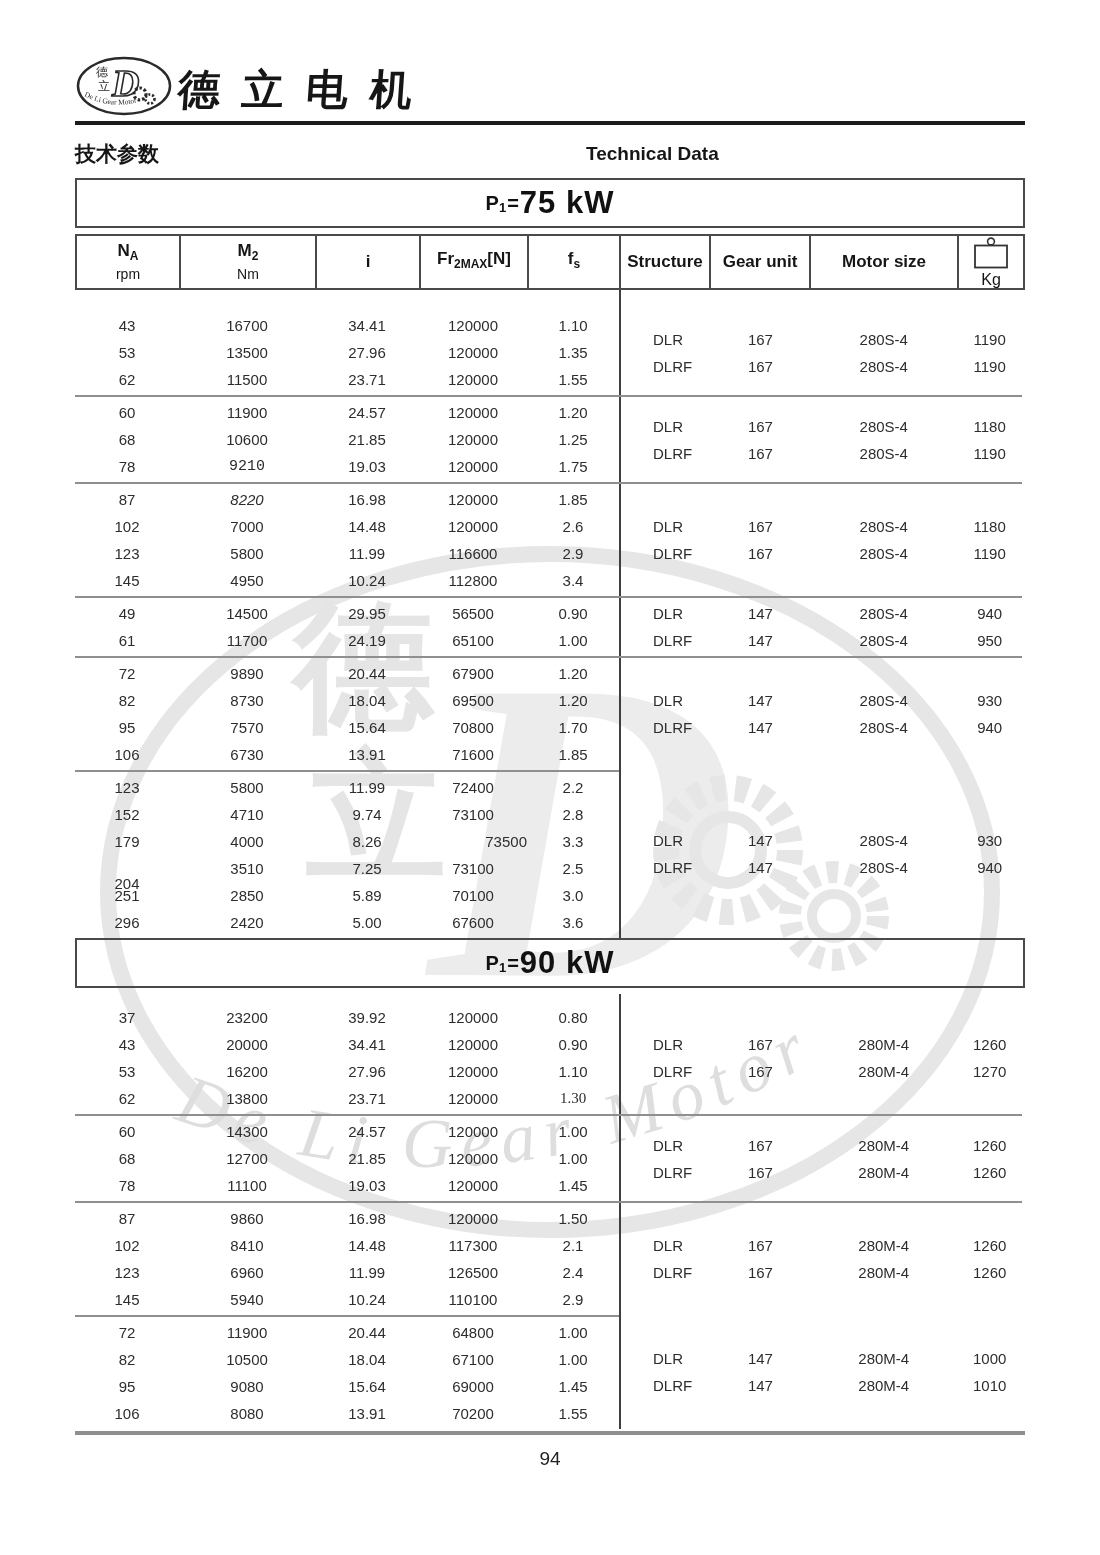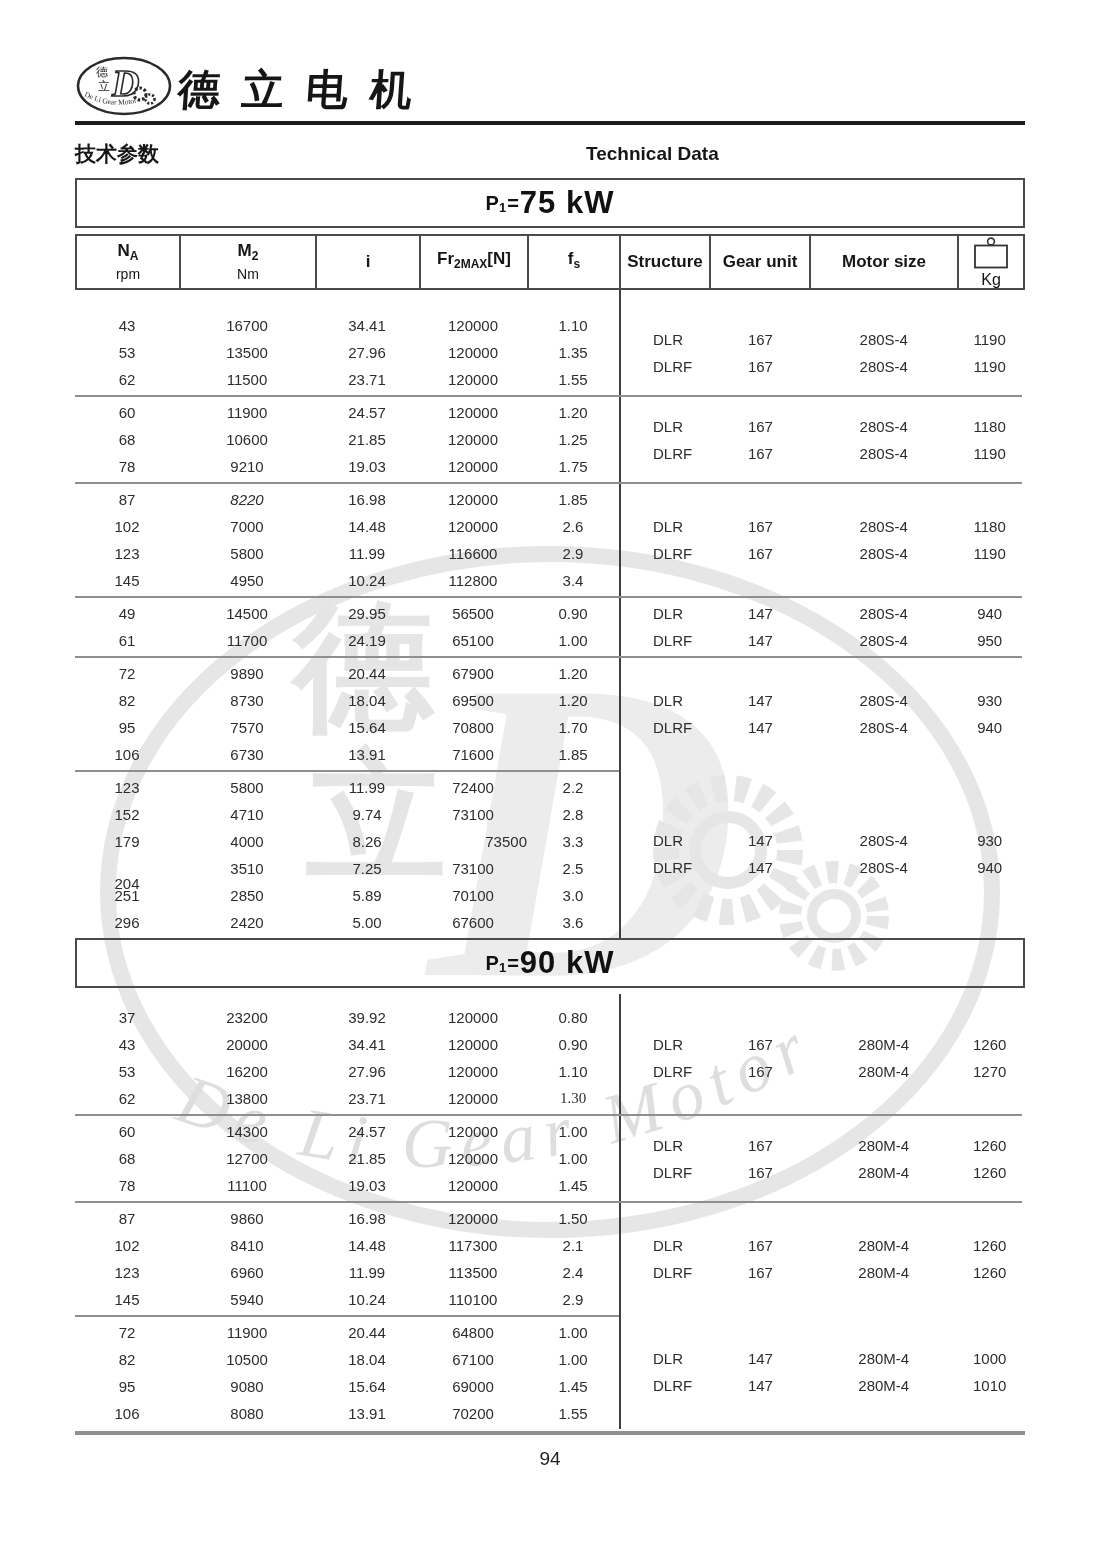--- a/index.html
+++ b/index.html
@@ -195,21 +195,21 @@
             </div>
             <div class="lrow">
               <div class="lc" style="width: 104px;">68</div>
               <div class="lc" style="width: 136px;">10600</div>
               <div class="lc" style="width: 104px;">21.85</div>
               <div class="lc" style="width: 108px;">120000</div>
               <div class="lc" style="width: 92px;">1.25</div>
             </div>
             <div class="lrow">
               <div class="lc" style="width: 104px;">78</div>
-              <div class="lc" style="width: 136px;">9210</div>
+              <div class="lc" style="width: 136px; font-family: Liberation Mono, monospace;">9210</div>
               <div class="lc" style="width: 104px;">19.03</div>
               <div class="lc" style="width: 108px;">120000</div>
               <div class="lc" style="width: 92px;">1.75</div>
             </div>
           </div>
           <div class="right">
             <div class="rrow">
               <div class="rc structure-cell" style="width: 90px;">DLR</div>
               <div class="rc gear-unit-cell" style="width: 100px;">167</div>
               <div class="rc motor-size-cell" style="width: 148px;">280S-4</div>
@@ -518,21 +518,21 @@
               <div class="lc" style="width: 104px;">102</div>
               <div class="lc" style="width: 136px;">8410</div>
               <div class="lc" style="width: 104px;">14.48</div>
               <div class="lc" style="width: 108px;">117300</div>
               <div class="lc" style="width: 92px;">2.1</div>
             </div>
             <div class="lrow">
               <div class="lc" style="width: 104px;">123</div>
               <div class="lc" style="width: 136px;">6960</div>
               <div class="lc" style="width: 104px;">11.99</div>
-              <div class="lc" style="width: 108px;">113500</div>
+              <div class="lc" style="width: 108px;">126500</div>
               <div class="lc" style="width: 92px;">2.4</div>
             </div>
             <div class="lrow">
               <div class="lc" style="width: 104px;">145</div>
               <div class="lc" style="width: 136px;">5940</div>
               <div class="lc" style="width: 104px;">10.24</div>
               <div class="lc" style="width: 108px;">110100</div>
               <div class="lc" style="width: 92px;">2.9</div>
             </div>
           </div>

